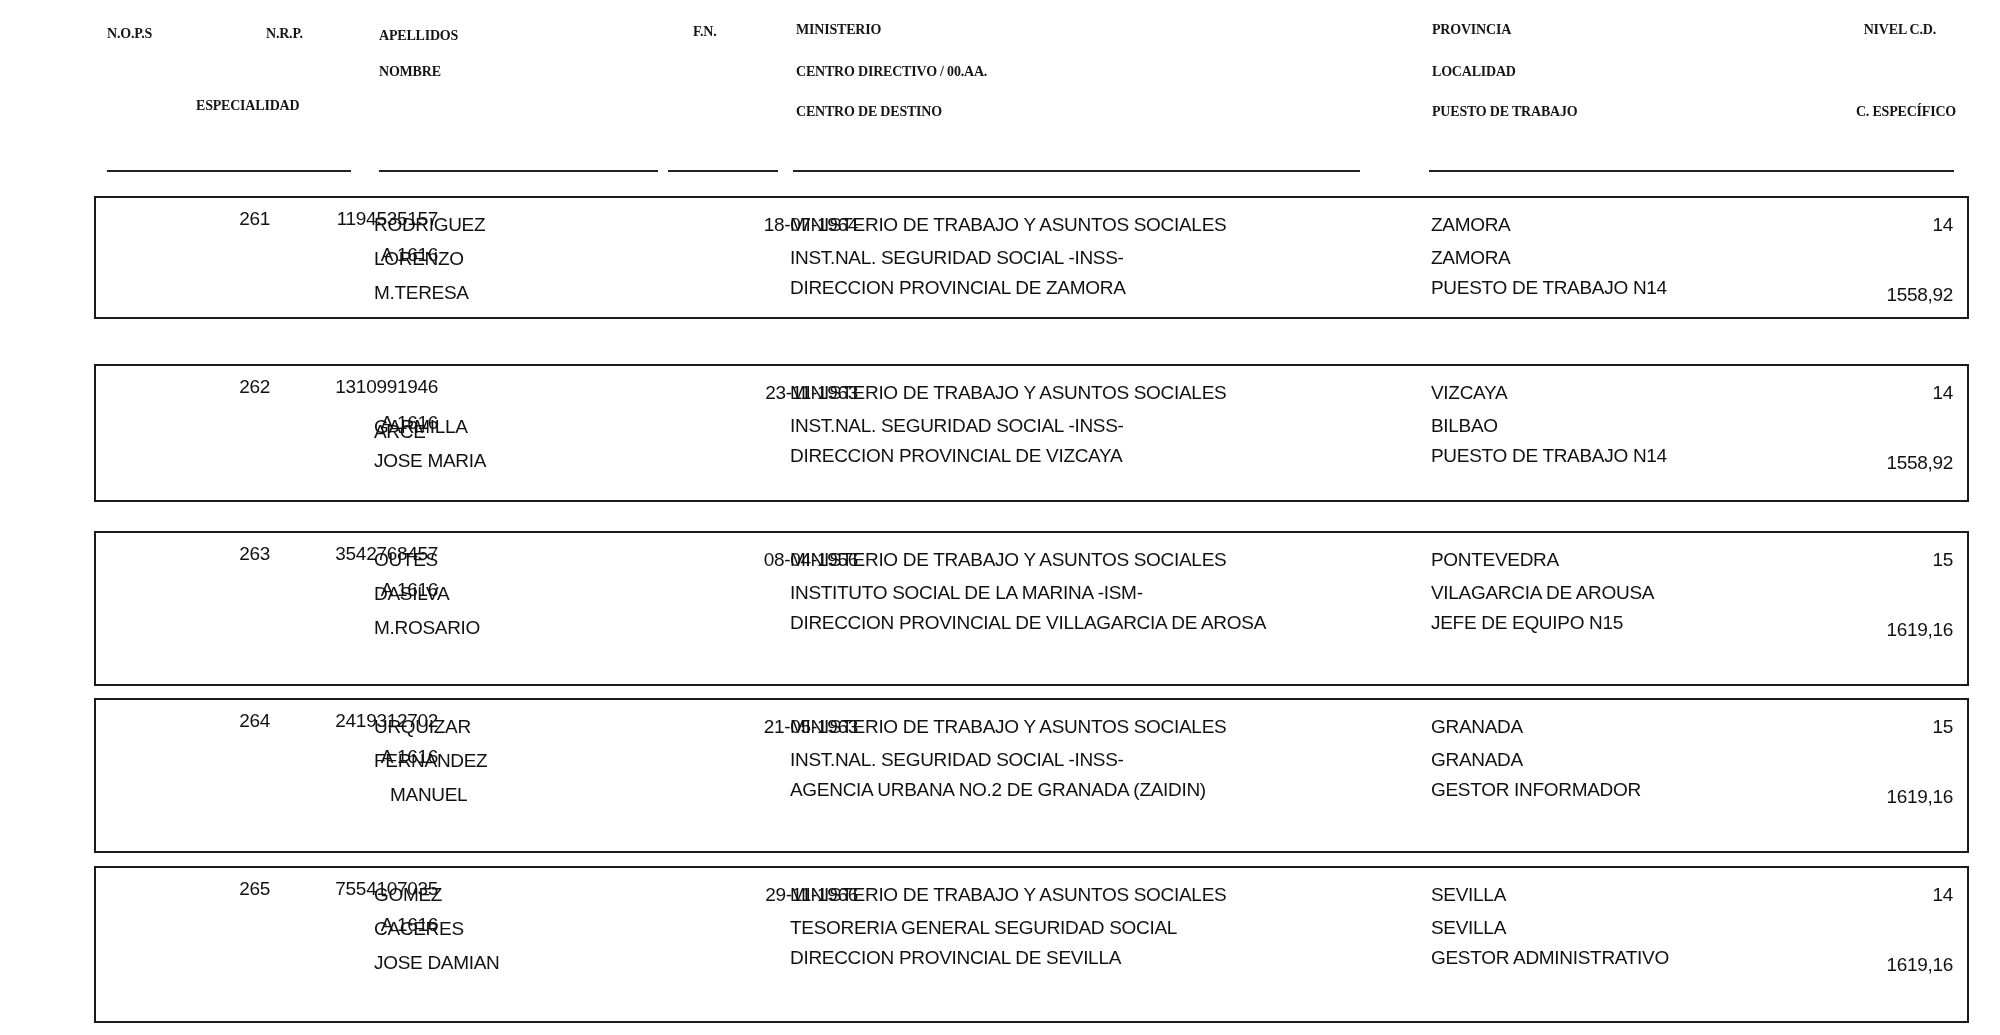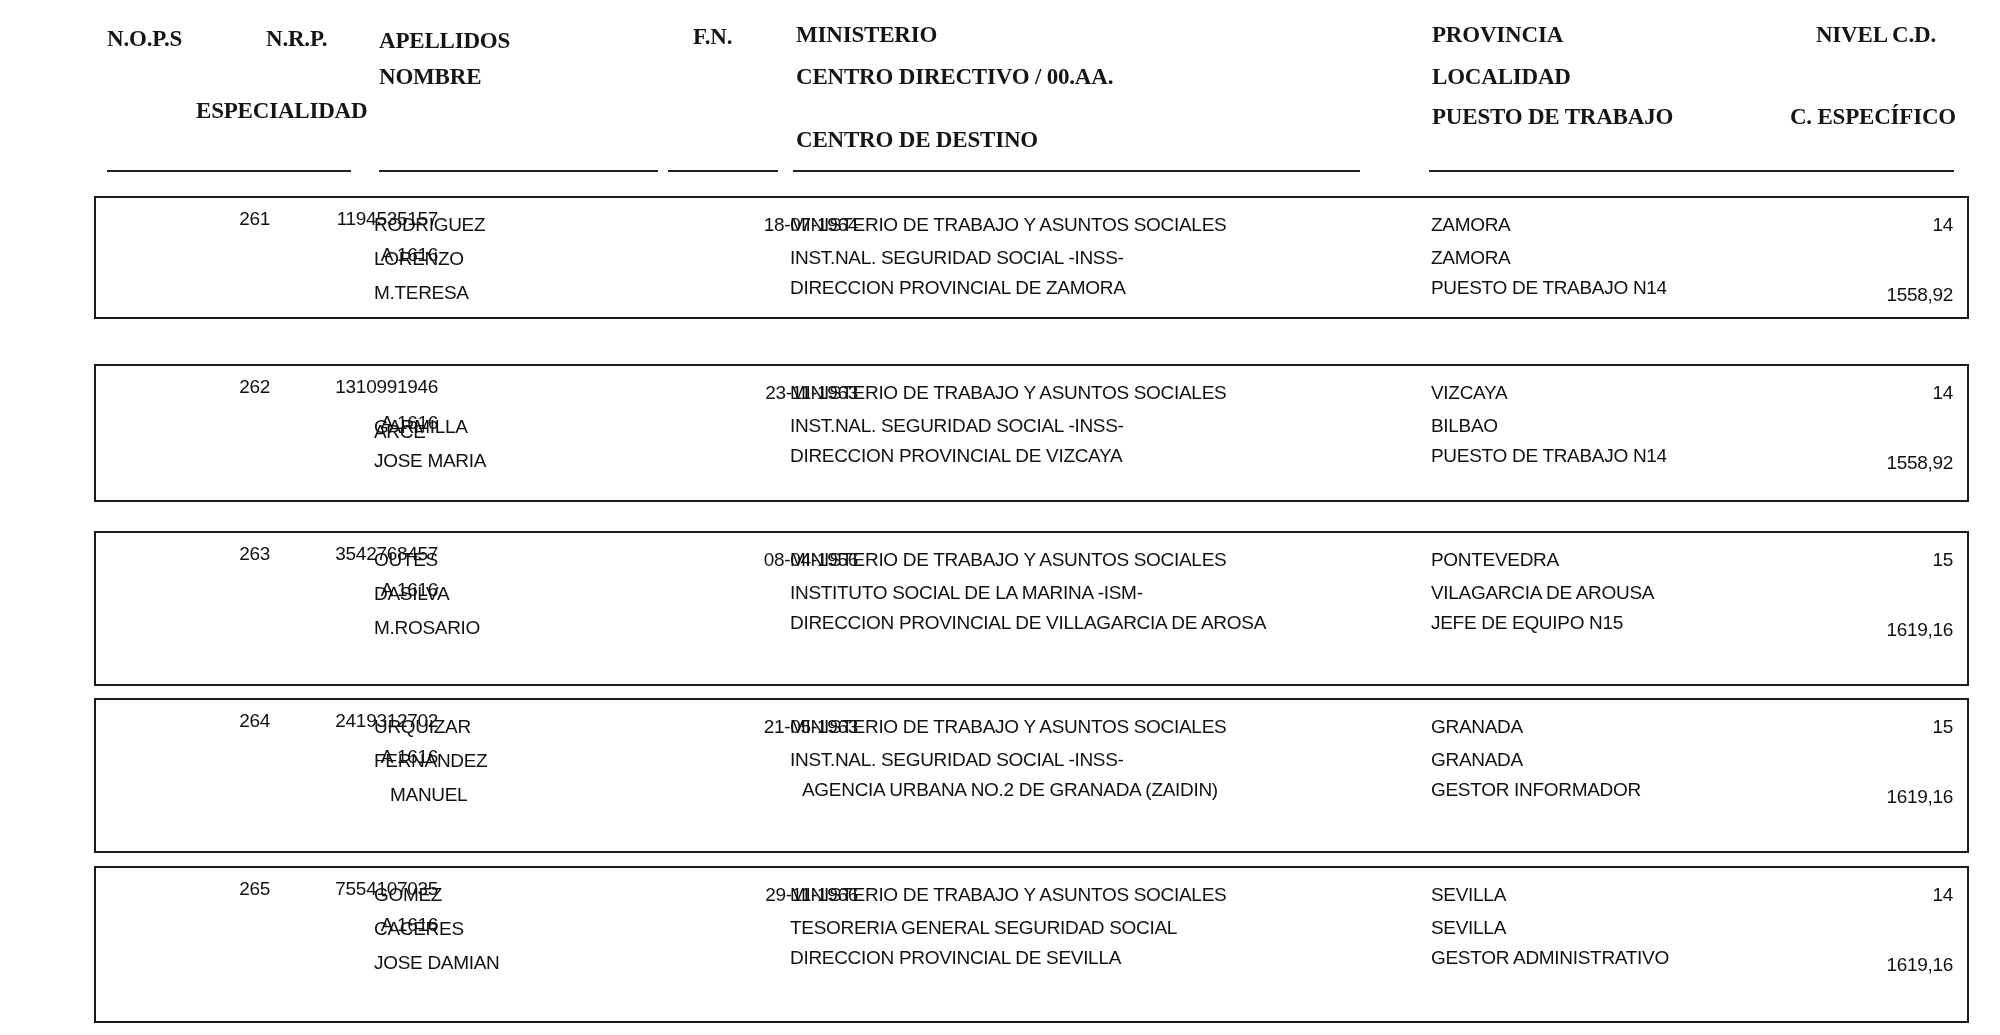--- a/index.html
+++ b/index.html
@@ -1,35 +1,35 @@
 <!DOCTYPE html>
 <html><head>
 <meta charset="utf-8">
 <style>
   html, body { margin:0; padding:0; background:#ffffff; }
   body { width:2000px; height:1035px; position:relative; overflow:hidden; color:#111; }
-  .hdr { position:absolute; font-family:"Liberation Serif","DejaVu Serif",serif; font-weight:bold; font-size:23px; color:#151515; white-space:nowrap; letter-spacing:-0.2px; }
+  .hdr { position:absolute; font-family:"Liberation Serif","DejaVu Serif",serif; font-weight:bold; font-size:14px; color:#151515; white-space:nowrap; letter-spacing:-0.2px; }
   .uline { position:absolute; top:170px; height:2px; background:#222; }
   .record { position:absolute; left:94px; width:1875px; border:2px solid #1a1a1a; box-sizing:border-box; background:#fff; }
   .cell { position:absolute; font-family:"Liberation Sans","DejaVu Sans",sans-serif; font-size:19px; color:#111; white-space:nowrap; letter-spacing:-0.3px; }
   .r { text-align:right; }
 </style>
 </head>
 <body>
 
 <div>
   <div class="hdr" style="left:107px;top:26px;">N.O.P.S</div>
   <div class="hdr" style="left:266px;top:26px;font-family:Liberation Serif, serif;">N.R.P.</div>
   <div class="hdr" style="left:196px;top:98px;">ESPECIALIDAD</div>
   <div class="hdr" style="left:379px;top:28px;">APELLIDOS</div>
   <div class="hdr" style="left:379px;top:64px;">NOMBRE</div>
   <div class="hdr" style="left:693px;top:24px;">F.N.</div>
   <div class="hdr" style="left:796px;top:22px;">MINISTERIO</div>
   <div class="hdr" style="left:796px;top:64px;">CENTRO DIRECTIVO / 00.AA.</div>
-  <div class="hdr" style="left:796px;top:104px;margin-top:23px;">CENTRO DE DESTINO</div>
+  <div class="hdr" style="left:796px;top:104px;">CENTRO DE DESTINO</div>
   <div class="hdr" style="left:1432px;top:22px;">PROVINCIA</div>
   <div class="hdr" style="left:1432px;top:64px;">LOCALIDAD</div>
   <div class="hdr" style="left:1432px;top:104px;">PUESTO DE TRABAJO</div>
   <div class="hdr r" style="right:64px;top:22px;">NIVEL C.D.</div>
   <div class="hdr r" style="right:44px;top:104px;">C. ESPECÍFICO</div>
 </div>
 
 <div class="uline" style="left:107px;width:244px;"></div>
 <div class="uline" style="left:379px;width:279px;"></div>
 <div class="uline" style="left:668px;width:110px;"></div>
@@ -93,21 +93,21 @@
 <div class="record" style="top:698px;height:155px;">
   <div class="cell r" style="right:1697px;top:10px;">264</div>
   <div class="cell r" style="right:1529px;top:10px;">2419312702</div>
   <div class="cell r" style="right:1529px;top:46px;">A  1616</div>
   <div class="cell" style="left:278px;top:16px;">URQUIZAR</div>
   <div class="cell" style="left:278px;top:50px;">FERNANDEZ</div>
   <div class="cell" style="left:294px;top:84px;">MANUEL</div>
   <div class="cell r" style="right:1109px;top:16px;">21-05-1963</div>
   <div class="cell" style="left:694px;top:16px;">MINISTERIO DE TRABAJO Y ASUNTOS SOCIALES</div>
   <div class="cell" style="left:694px;top:49px;">INST.NAL. SEGURIDAD SOCIAL -INSS-</div>
-  <div class="cell" style="left:694px;top:79px;margin-left:12px;">AGENCIA URBANA NO.2 DE GRANADA (ZAIDIN)</div>
+  <div class="cell" style="left:694px;top:79px;">AGENCIA URBANA NO.2 DE GRANADA (ZAIDIN)</div>
   <div class="cell" style="left:1335px;top:16px;">GRANADA</div>
   <div class="cell" style="left:1335px;top:49px;">GRANADA</div>
   <div class="cell" style="left:1335px;top:79px;">GESTOR INFORMADOR</div>
   <div class="cell r" style="right:14px;top:16px;">15</div>
   <div class="cell r" style="right:14px;top:86px;">1619,16</div>
 </div>
 
 <div class="record" style="top:866px;height:157px;">
   <div class="cell r" style="right:1697px;top:10px;">265</div>
   <div class="cell r" style="right:1529px;top:10px;margin-left:44px;">7554107035</div>

